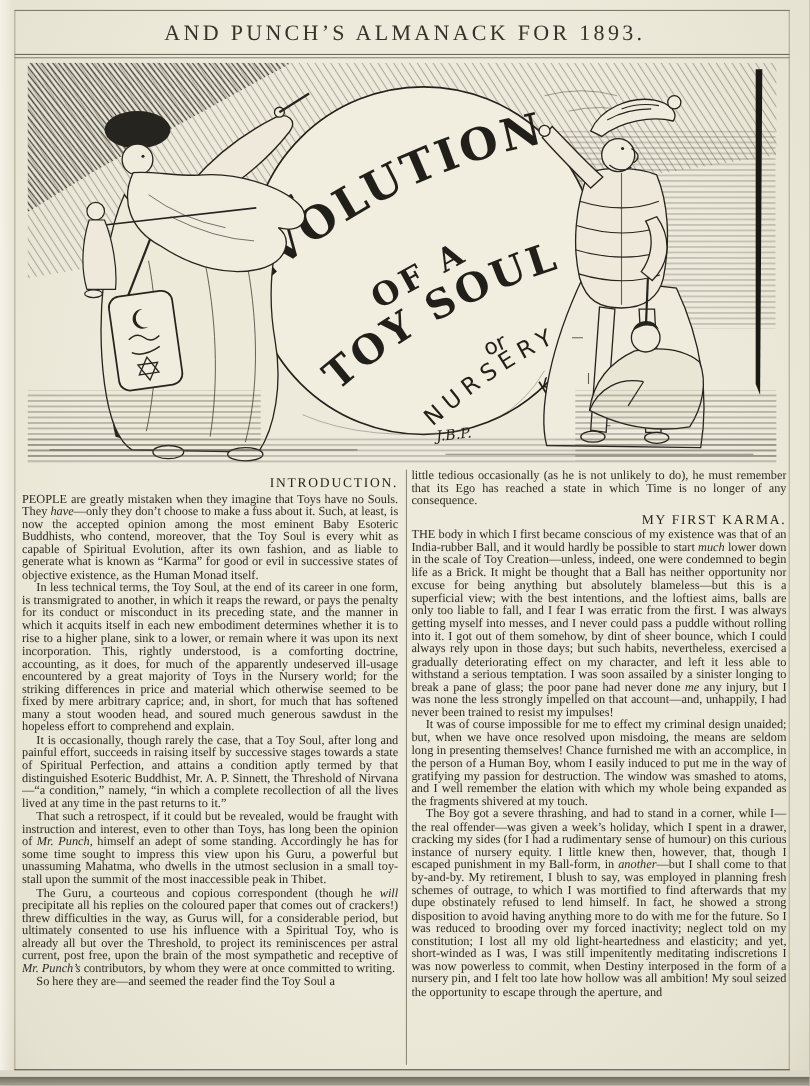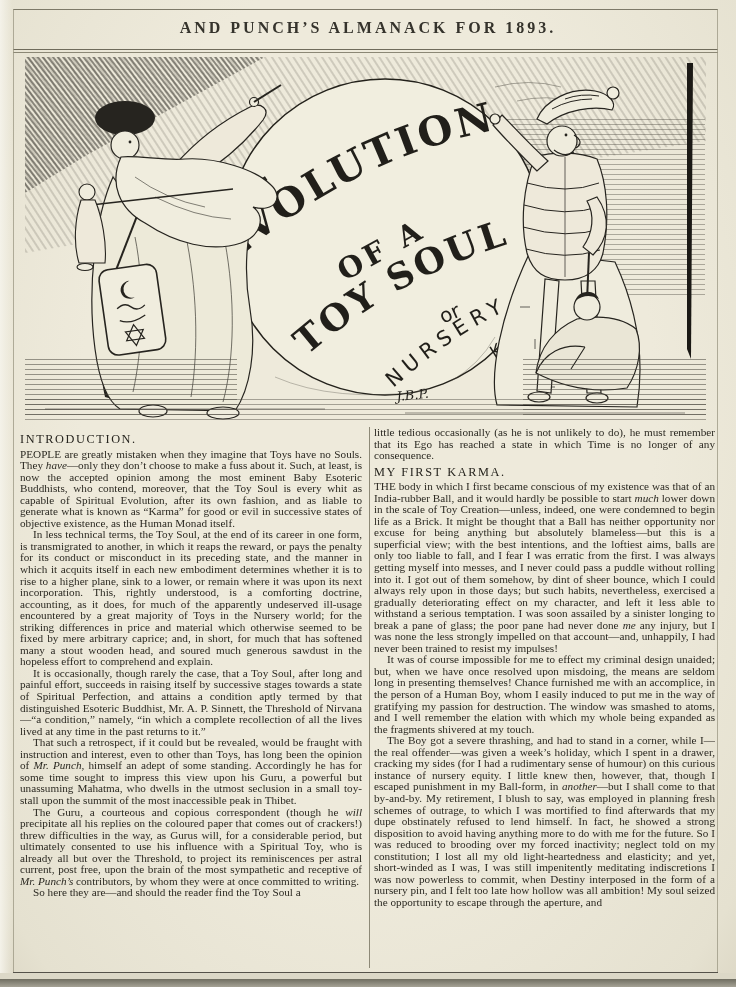--- a/index.html
+++ b/index.html
@@ -4,33 +4,33 @@
 <style>
   html,body{margin:0;padding:0;}
   body{width:736px;height:987px;background:#9b988b;font-family:"Liberation Serif","DejaVu Serif",serif;}
   #page{position:relative;width:736px;height:987px;overflow:hidden;
         background:radial-gradient(ellipse at 50% 42%, #eeeadb 55%, #e5e1d0 92%, #ddd8c6 100%);}
   #page::before{content:"";position:absolute;left:0;top:0;bottom:0;width:12px;
         background:linear-gradient(to right,#f4f2e9,rgba(244,242,233,0));pointer-events:none;}
   .hrule{position:absolute;left:13px;right:18px;height:1px;background:#7d7968;}
   .vrule{position:absolute;top:9px;bottom:13px;width:1px;background:#9a9581;opacity:.75;}
   .masthead{position:absolute;left:0;right:0;top:19px;text-align:center;
-        font-size:16px;font-weight:bold;letter-spacing:3px;color:#35332c;}
+        font-size:20px;font-weight:normal;letter-spacing:3px;color:#35332c;}
   .bottom-edge{position:absolute;left:0;right:0;bottom:0;height:8px;
         background:linear-gradient(#6f6d60,#a5a295);}
   .bottom-paper{position:absolute;left:0;right:0;bottom:8px;height:6px;background:#dcd8c7;}
   .illustration{position:absolute;left:25px;top:57px;width:681px;height:366px;}
   .col{position:absolute;top:427px;height:546px;overflow:hidden;
         font-size:11.2px;line-height:11.55px;color:#2b2922;text-align:justify;}
   .col p{margin:0;text-indent:13px;}
   .col p.noindent{text-indent:0;}
   .col-left{left:20px;width:342px;}
   .col-right{left:374px;width:341px;}
   .col-divider{position:absolute;left:369px;top:427px;height:541px;width:1px;background:#8d8977;}
-  h2.section{margin:5px 0 3px;text-align:left;font-size:12.3px;font-weight:normal;
+  h2.section{margin:5px 0 3px;text-align:right;font-size:12.3px;font-weight:normal;
         letter-spacing:1.6px;color:#26241e;text-indent:0;}
   .col-left h2.section{margin-top:7px;}
   i{font-style:italic;}
   svg text{font-family:"DejaVu Serif",serif;fill:#211f1a;}
   .hand{font-family:"DejaVu Sans",sans-serif;}
 </style>
 </head>
 <body>
 
 <div id="page">
@@ -160,21 +160,21 @@
 
   <div class="col-divider"></div>
 
   <div class="col col-left">
     <h2 class="section">INTRODUCTION.</h2>
     <p class="noindent">PEOPLE are greatly mistaken when they imagine that Toys have no Souls.  They <i>have</i>—only they don’t choose to make a fuss about it.  Such, at least, is now the accepted opinion among the most eminent Baby Esoteric Buddhists, who contend, moreover, that the Toy Soul is every whit as capable of Spiritual Evolution, after its own fashion, and as liable to generate what is known as “Karma” for good or evil in successive states of objective existence, as the Human Monad itself.</p>
     <p>In less technical terms, the Toy Soul, at the end of its career in one form, is transmigrated to another, in which it reaps the reward, or pays the penalty for its conduct or misconduct in its preceding state, and the manner in which it acquits itself in each new embodiment determines whether it is to rise to a higher plane, sink to a lower, or remain where it was upon its next incorporation.  This, rightly understood, is a comforting doctrine, accounting, as it does, for much of the apparently undeserved ill-usage encountered by a great majority of Toys in the Nursery world; for the striking differences in price and material which otherwise seemed to be fixed by mere arbitrary caprice; and, in short, for much that has softened many a stout wooden head, and soured much generous sawdust in the hopeless effort to comprehend and explain.</p>
     <p>It is occasionally, though rarely the case, that a Toy Soul, after long and painful effort, succeeds in raising itself by successive stages towards a state of Spiritual Perfection, and attains a condition aptly termed by that distinguished Esoteric Buddhist, Mr. A. P. Sinnett, the Threshold of Nirvana—“a condition,” namely, “in which a complete recollection of all the lives lived at any time in the past returns to it.”</p>
     <p>That such a retrospect, if it could but be revealed, would be fraught with instruction and interest, even to other than Toys, has long been the opinion of <i>Mr. Punch</i>, himself an adept of some standing.  Accordingly he has for some time sought to impress this view upon his Guru, a powerful but unassuming Mahatma, who dwells in the utmost seclusion in a small toy-stall upon the summit of the most inaccessible peak in Thibet.</p>
     <p>The Guru, a courteous and copious correspondent (though he <i>will</i> precipitate all his replies on the coloured paper that comes out of crackers!) threw difficulties in the way, as Gurus will, for a considerable period, but ultimately consented to use his influence with a Spiritual Toy, who is already all but over the Threshold, to project its reminiscences per astral current, post free, upon the brain of the most sympathetic and receptive of <i>Mr. Punch’s</i> contributors, by whom they were at once committed to writing.</p>
-    <p>So here they are—and should the reader find the Toy Soul a</p>
+    <p>So here they are—and seemed the reader find the Toy Soul a</p>
   </div>
 
   <div class="col col-right">
     <p class="noindent">little tedious occasionally (as he is not unlikely to do), he must remember that its Ego has reached a state in which Time is no longer of any consequence.</p>
     <h2 class="section">MY FIRST KARMA.</h2>
     <p class="noindent">THE body in which I first became conscious of my existence was that of an India-rubber Ball, and it would hardly be possible to start <i>much</i> lower down in the scale of Toy Creation—unless, indeed, one were condemned to begin life as a Brick.  It might be thought that a Ball has neither opportunity nor excuse for being anything but absolutely blameless—but this is a superficial view; with the best intentions, and the loftiest aims, balls are only too liable to fall, and I fear I was erratic from the first.  I was always getting myself into messes, and I never could pass a puddle without rolling into it.  I got out of them somehow, by dint of sheer bounce, which I could always rely upon in those days; but such habits, nevertheless, exercised a gradually deteriorating effect on my character, and left it less able to withstand a serious temptation. I was soon assailed by a sinister longing to break a pane of glass; the poor pane had never done <i>me</i> any injury, but I was none the less strongly impelled on that account—and, unhappily, I had never been trained to resist my impulses!</p>
     <p>It was of course impossible for me to effect my criminal design unaided; but, when we have once resolved upon misdoing, the means are seldom long in presenting themselves!  Chance furnished me with an accomplice, in the person of a Human Boy, whom I easily induced to put me in the way of gratifying my passion for destruction.  The window was smashed to atoms, and I well remember the elation with which my whole being expanded as the fragments shivered at my touch.</p>
     <p>The Boy got a severe thrashing, and had to stand in a corner, while I—the real offender—was given a week’s holiday, which I spent in a drawer, cracking my sides (for I had a rudimentary sense of humour) on this curious instance of nursery equity. I little knew then, however, that, though I escaped punishment in my Ball-form, in <i>another</i>—but I shall come to that by-and-by. My retirement, I blush to say, was employed in planning fresh schemes of outrage, to which I was mortified to find afterwards that my dupe obstinately refused to lend himself.  In fact, he showed a strong disposition to avoid having anything more to do with me for the future.  So I was reduced to brooding over my forced inactivity; neglect told on my constitution; I lost all my old light-heartedness and elasticity; and yet, short-winded as I was, I was still impenitently meditating indiscretions I was now powerless to commit, when Destiny interposed in the form of a nursery pin, and I felt too late how hollow was all ambition!  My soul seized the opportunity to escape through the aperture, and</p>
   </div>
 

